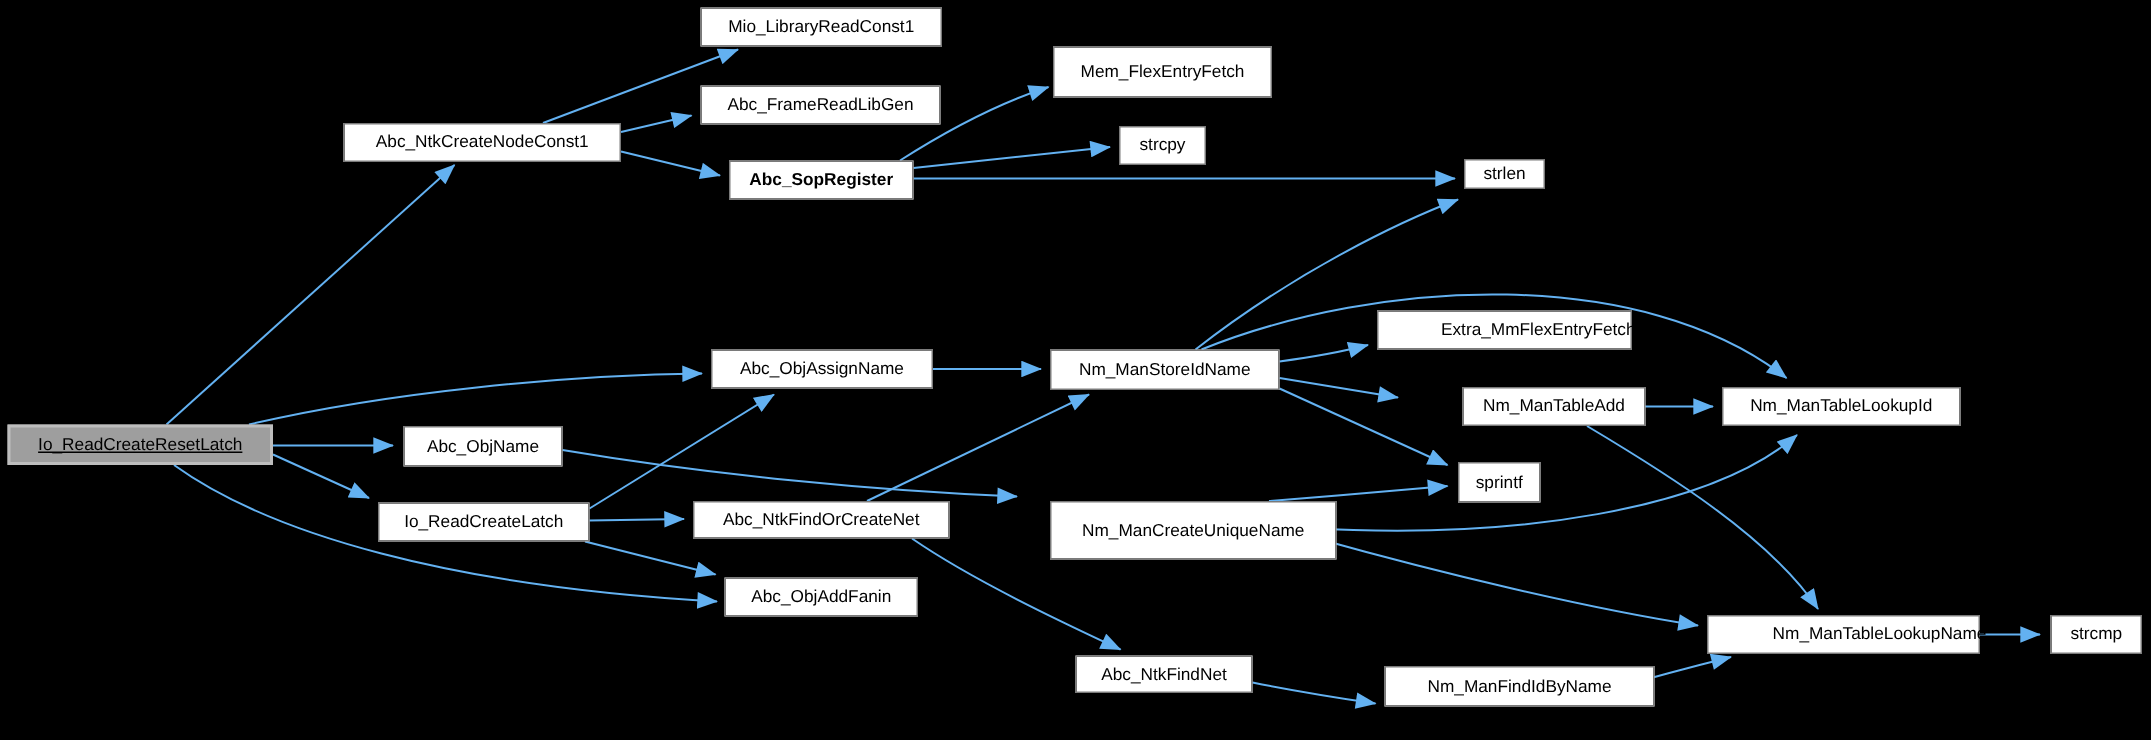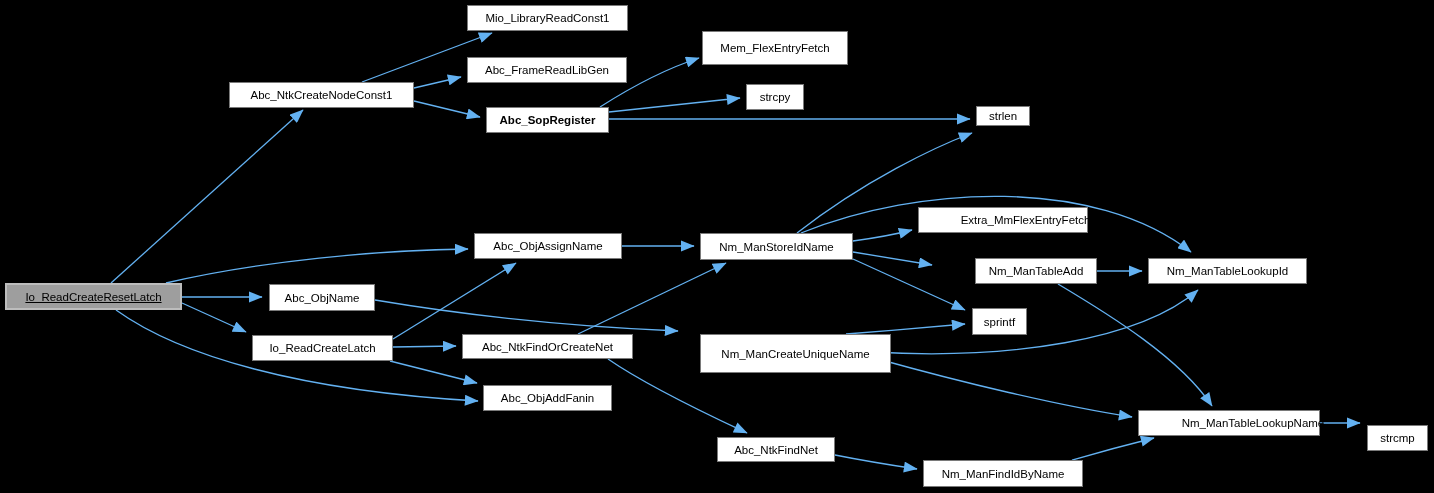--- a/index.html
+++ b/index.html
@@ -145,23 +145,23 @@
       </div>
       <div class="node" style="left: 700px; top: 334px; width: 191px; height: 39px;">
         <span>Nm_ManCreateUniqueName</span>
       </div>
       <div class="node" style="left: 483px; top: 385px; width: 129px; height: 26px;">
         <span>Abc_ObjAddFanin</span>
       </div>
       <div class="node" style="left: 1138px; top: 410px; width: 182px; height: 26px; padding-left: 48px;">
         <span>Nm_ManTableLookupName</span>
       </div>
-      <div class="node" style="left: 1367px; top: 410px; width: 61px; height: 26px; margin-top: 15px;">
+      <div class="node" style="left: 1367px; top: 410px; width: 61px; height: 26px;">
         <span>strcmp</span>
       </div>
       <div class="node" style="left: 717px; top: 437px; width: 118px; height: 25px;">
         <span>Abc_NtkFindNet</span>
       </div>
-      <div class="node" style="left: 923px; top: 460px; width: 160px; height: 27px;">
+      <div class="node" style="left: 923px; top: 444px; width: 180px; height: 27px;">
         <span>Nm_ManFindIdByName</span>
       </div>
     </div>
 </div>
 
 </body></html>

